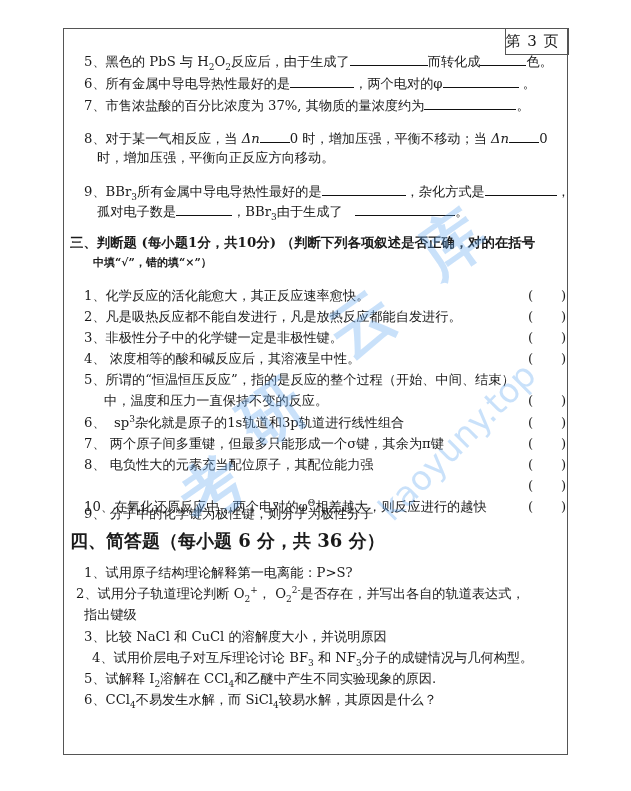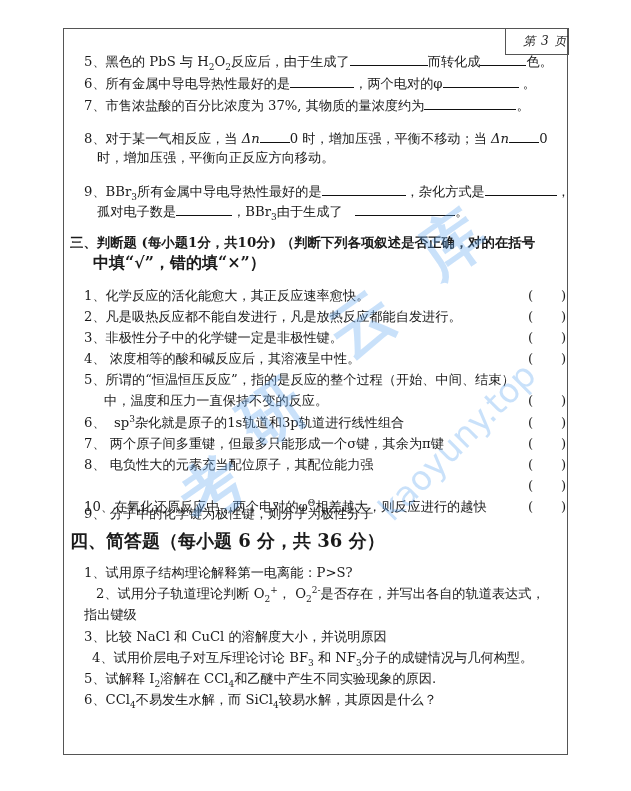--- a/index.html
+++ b/index.html
@@ -1,22 +1,22 @@
 <!DOCTYPE html>
 <html><head>
 <meta charset="utf-8">
 <style>
   html, body { margin: 0; padding: 0; background: #ffffff; }
   body { width: 631px; height: 791px; position: relative; overflow: hidden;
          font-family: "DejaVu Serif", "Liberation Serif", serif; color: #1a1a1a; }
   .sheet { position: absolute; left: 63px; top: 28px; width: 505px; height: 727px;
            border: 1.5px solid #555; box-sizing: border-box; }
   .page-box { position: absolute; right: -1.5px; top: -1.5px; width: 64px; height: 27px;
-              border: 1.5px solid #555; box-sizing: border-box; font-size: 12px;
-              display: flex; align-items: center; justify-content: flex-end; letter-spacing: 1px; font-style: italic; }
+              border: 1.5px solid #555; box-sizing: border-box; font-size: 15px;
+              display: flex; align-items: center; justify-content: flex-start; letter-spacing: 1px; }
   .line { position: absolute; font-size: 13.2px; white-space: nowrap; line-height: 20px; }
   .blank { display: inline-block; border-bottom: 1px solid #111; height: 14px; vertical-align: baseline; }
   sub, sup { font-size: 9px; line-height: 0; }
   .b { font-weight: bold; }
   .paren { position: absolute; font-size: 13.2px; line-height: 20px; }
   .paren .l { position: absolute; left: 0; }
   .paren .r { position: absolute; left: 33px; }
   .it { font-style: italic; }
   .wm { position: absolute; pointer-events: none; color: rgba(100,170,240,0.35); font-weight: bold; }
 </style>
@@ -49,21 +49,21 @@
 </div>
 
 <div class="line" style="left:84px;top:181px;">
   <span>9、</span><span>BBr</span><sub>3</sub><span>所有金属中导电导热性最好的是</span><span class="blank" style="width:84px"></span><span>，杂化方式是</span><span class="blank" style="width:72px"></span><span>，</span>
 </div>
 <div class="line" style="left:97px;top:201px;">
   <span>孤对电子数是</span><span class="blank" style="width:56px"></span><span>，BBr</span><sub>3</sub><span>由于生成了</span>&nbsp;&nbsp;&nbsp;<span class="blank" style="width:100px"></span><span>。</span>
 </div>
 
 <div class="line b" style="left:70px;top:232px;font-size:13.4px;">三、判断题 (每小题1分，共10分) （判断下列各项叙述是否正确，对的在括号</div>
-<div class="line b" style="left:93px;top:253px;font-size:16px;">中填“√”，错的填“×”）</div>
+<div class="line b" style="left:93px;top:253px;font-size:11px;">中填“√”，错的填“×”）</div>
 
 <div class="line" style="left:84px;top:286px;"><span>1、</span><span>化学反应的活化能愈大，其正反应速率愈快。</span></div>
 <div class="line" style="left:84px;top:307px;"><span>2、</span><span>凡是吸热反应都不能自发进行，凡是放热反应都能自发进行。</span></div>
 <div class="line" style="left:84px;top:328px;"><span>3、</span><span>非极性分子中的化学键一定是非极性键。</span></div>
 <div class="line" style="left:84px;top:349px;"><span>4、</span><span> 浓度相等的酸和碱反应后，其溶液呈中性。</span></div>
 <div class="line" style="left:84px;top:370px;"><span>5、</span><span>所谓的“恒温恒压反应”，指的是反应的整个过程（开始、中间、结束）</span></div>
 <div class="line" style="left:104px;top:391px;"><span>中，温度和压力一直保持不变的反应。</span></div>
 <div class="line" style="left:84px;top:413px;"><span>6、</span>&nbsp;&nbsp;<span>sp</span><sup>3</sup><span>杂化就是原子的1s轨道和3p轨道进行线性组合</span></div>
 <div class="line" style="left:84px;top:434px;"><span>7、</span><span> 两个原子间多重键，但最多只能形成一个σ键，其余为π键</span></div>
 <div class="line" style="left:84px;top:455px;"><span>8、</span><span> 电负性大的元素充当配位原子，其配位能力强</span></div>
@@ -107,21 +107,21 @@
     <span class="r">)</span>
   </div>
 <div class="paren" style="left:528px;top:497px;">
     <span class="l">(</span>
     <span class="r">)</span>
   </div>
 
 <div class="line b" style="left:70px;top:531px;font-size:18px;">四、简答题（每小题 6 分，共 36 分）</div>
 
 <div class="line" style="left:84px;top:563px;"><span>1、</span><span>试用原子结构理论解释第一电离能：P&gt;S?</span></div>
-<div class="line" style="left:96px;top:584px;"><span>2、</span><span>试用分子轨道理论判断 O</span><sub>2</sub><sup>+</sup><span>，  O</span><sub>2</sub><sup>2-</sup><span>是否存在，并写出各自的轨道表达式，</span></div>
+<div class="line" style="left:76px;top:584px;"><span>2、</span><span>试用分子轨道理论判断 O</span><sub>2</sub><sup>+</sup><span>，  O</span><sub>2</sub><sup>2-</sup><span>是否存在，并写出各自的轨道表达式，</span></div>
 <div class="line" style="left:84px;top:605px;"><span>指出键级</span></div>
 <div class="line" style="left:84px;top:627px;"><span>3、</span><span>比较 NaCl 和 CuCl 的溶解度大小，并说明原因</span></div>
 <div class="line" style="left:92px;top:648px;"><span>4、</span><span>试用价层电子对互斥理论讨论 BF</span><sub>3</sub><span> 和 NF</span><sub>3</sub><span>分子的成键情况与几何构型。</span></div>
 <div class="line" style="left:84px;top:669px;"><span>5、</span><span>试解释 I</span><sub>2</sub><span>溶解在 CCl</span><sub>4</sub><span>和乙醚中产生不同实验现象的原因.</span></div>
 <div class="line" style="left:84px;top:690px;"><span>6、</span><span>CCl</span><sub>4</sub><span>不易发生水解，而 SiCl</span><sub>4</sub><span>较易水解，其原因是什么？</span></div>
 
 <div class="wm" style="left:180px;top:445px;font-size:64px;transform:rotate(-35deg);">考</div>
 <div class="wm" style="left:240px;top:370px;font-size:64px;transform:rotate(-35deg);">研</div>
 <div class="wm" style="left:330px;top:280px;font-size:64px;transform:rotate(-35deg);">云</div>
 <div class="wm" style="left:420px;top:200px;font-size:64px;transform:rotate(-35deg);">库</div>

